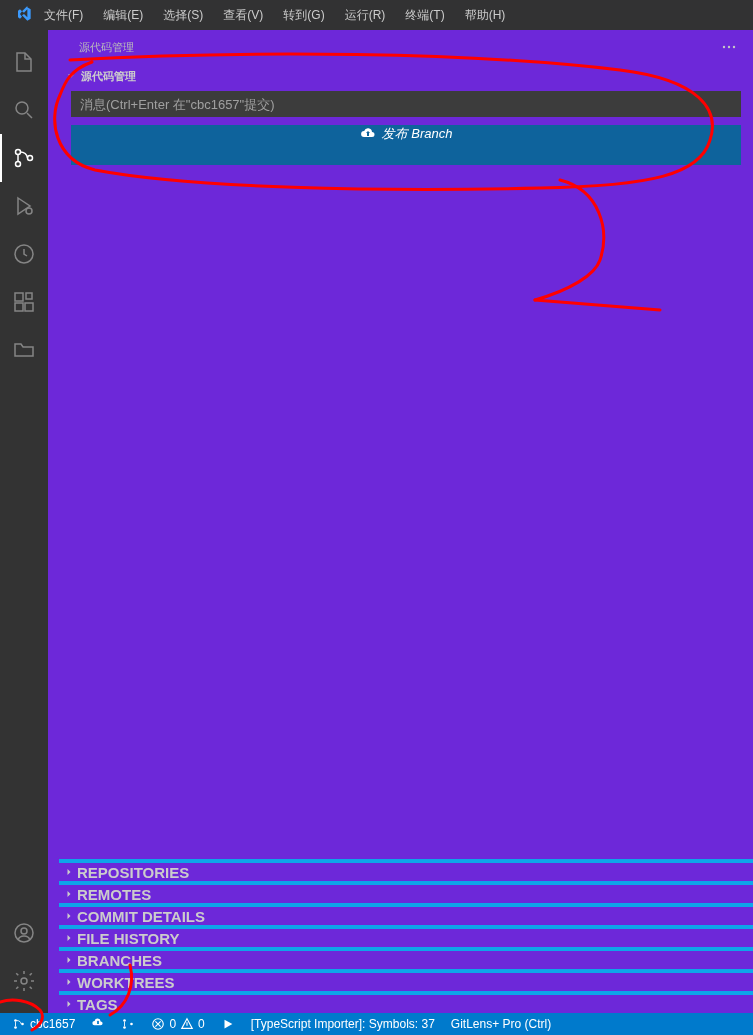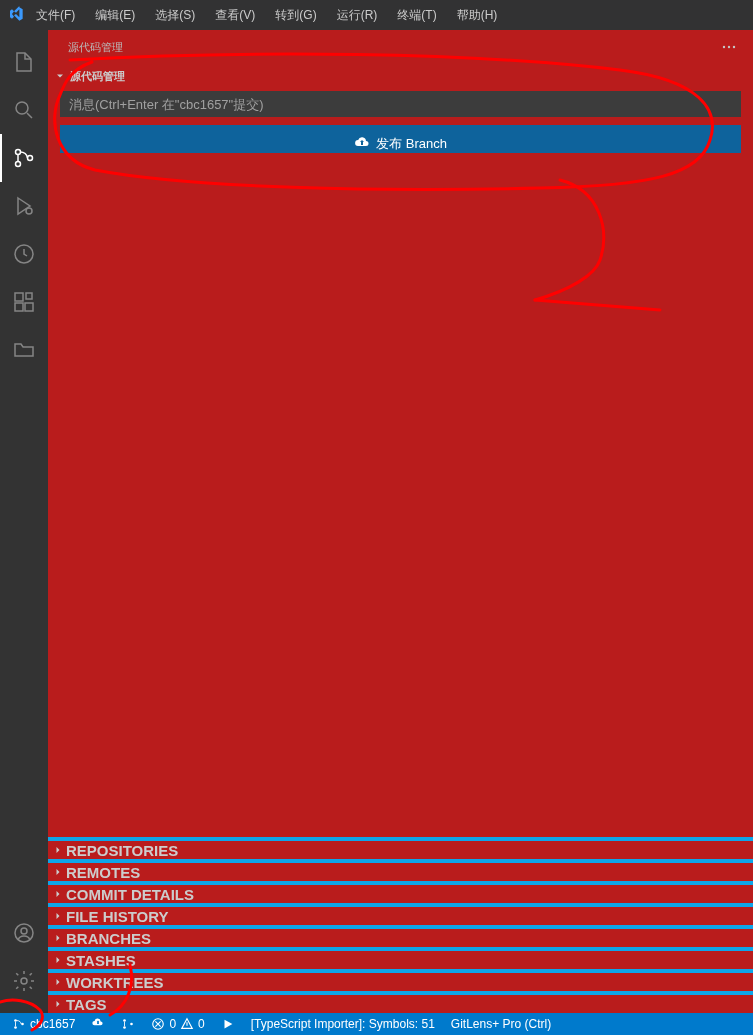--- a/index.html
+++ b/index.html
@@ -11,21 +11,21 @@
   font-family: "Segoe UI", -apple-system, sans-serif;
   font-size: 13px;
   overflow: hidden;
   position: relative;
 }
 .titlebar {
   height: 30px;
   background: #323233;
   display: flex;
   align-items: center;
-  padding: 0 8px;
+  padding: 0 16px;
   gap: 4px;
 }
 .menu-item {
   padding: 4px 8px;
   color: #cccccc;
   cursor: pointer;
   font-size: 12px;
 }
 .main {
   display: flex;
@@ -58,24 +58,25 @@
   left: 0; top: 0; bottom: 0;
   width: 2px;
   background: #ffffff;
 }
 .activity-bottom {
   margin-top: auto;
   margin-bottom: 8px;
 }
 .sidebar {
   flex: 1;
-  background: #b91c1c;
+  background: #6d28d9;
   display: flex;
   flex-direction: column;
   overflow: hidden;
+  padding-left: 11px;
 }
 .sidebar-header {
   height: 35px;
   display: flex;
   align-items: center;
   justify-content: space-between;
   padding: 0 16px 0 20px;
   color: #bbbbbb;
   font-size: 11px;
 }
@@ -113,30 +114,31 @@
   background: #3c3c3c;
   border: 1px solid #3c3c3c;
   color: #cccccc;
   padding: 0 8px;
   font-size: 13px;
   outline: none;
 }
 .commit-input::placeholder { color: #a0a0a0; }
 .publish-btn {
   width: 100%;
-  height: 28px;
+  height: 40px;
   background: #0e639c;
   color: #ffffff;
   border: none;
   font-size: 13px;
   cursor: pointer;
   display: flex;
-  align-items: flex-end;
+  align-items: flex-start;
   justify-content: center;
   gap: 6px;
+  font-style: italic;
 }
 .flex-spacer { flex: 1; }
 .bottom-sections {
   display: flex;
   flex-direction: column;
 }
 .bottom-section {
   height: 22px;
   display: flex;
   align-items: center;
@@ -324,26 +326,20 @@
       <div class="bottom-section">
         <span class="chev"><svg width="12" height="12" viewBox="0 0 16 16" fill="currentColor">
               <path d="M6 4l4 4-4 4"></path>
             </svg></span>
         <span>BRANCHES</span>
       </div>
       <div class="bottom-section">
         <span class="chev"><svg width="12" height="12" viewBox="0 0 16 16" fill="currentColor">
               <path d="M6 4l4 4-4 4"></path>
             </svg></span>
-        <span>STASHES</span>
-      </div>
-      <div class="bottom-section">
-        <span class="chev"><svg width="12" height="12" viewBox="0 0 16 16" fill="currentColor">
-              <path d="M6 4l4 4-4 4"></path>
-            </svg></span>
         <span>WORKTREES</span>
       </div>
       <div class="bottom-section">
         <span class="chev"><svg width="12" height="12" viewBox="0 0 16 16" fill="currentColor">
               <path d="M6 4l4 4-4 4"></path>
             </svg></span>
         <span>TAGS</span>
       </div>
     </div>
   </div>
@@ -383,21 +379,21 @@
         <path d="M8 6v4M8 12h0"></path>
       </svg>
     <span>0</span>
   </div>
   <div class="status-item">
     <svg width="14" height="14" viewBox="0 0 16 16" fill="currentColor">
         <path d="M4 3l9 5-9 5V3z"></path>
       </svg>
   </div>
   <div class="status-item">
-    <span>[TypeScript Importer]: Symbols: 51</span>
+    <span>[TypeScript Importer]: Symbols: 37</span>
   </div>
   <div class="status-item">
     <span>GitLens+ Pro (Ctrl)</span>
   </div>
 </div>
 
 <svg class="annotation-layer" width="753" height="1035">
   <g stroke="#ff0000" stroke-width="3" fill="none" stroke-linecap="round">
 
     <path d="M 70 60 C 250 50, 470 52, 620 70 C 700 80, 720 110, 710 140 C 700 175, 650 186, 540 188 C 380 192, 190 188, 95 170 C 55 160, 48 120, 60 95 C 65 82, 70 70, 92 62"></path>

